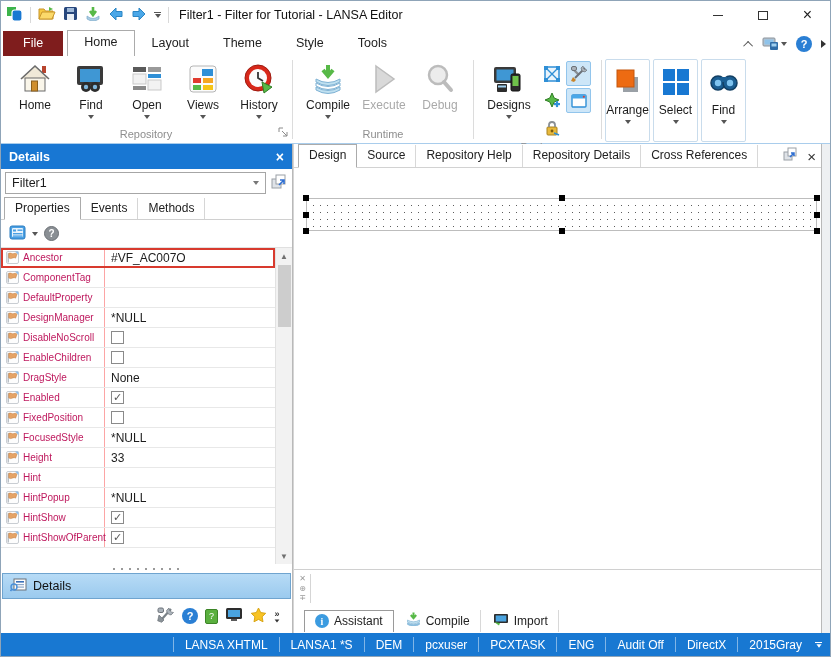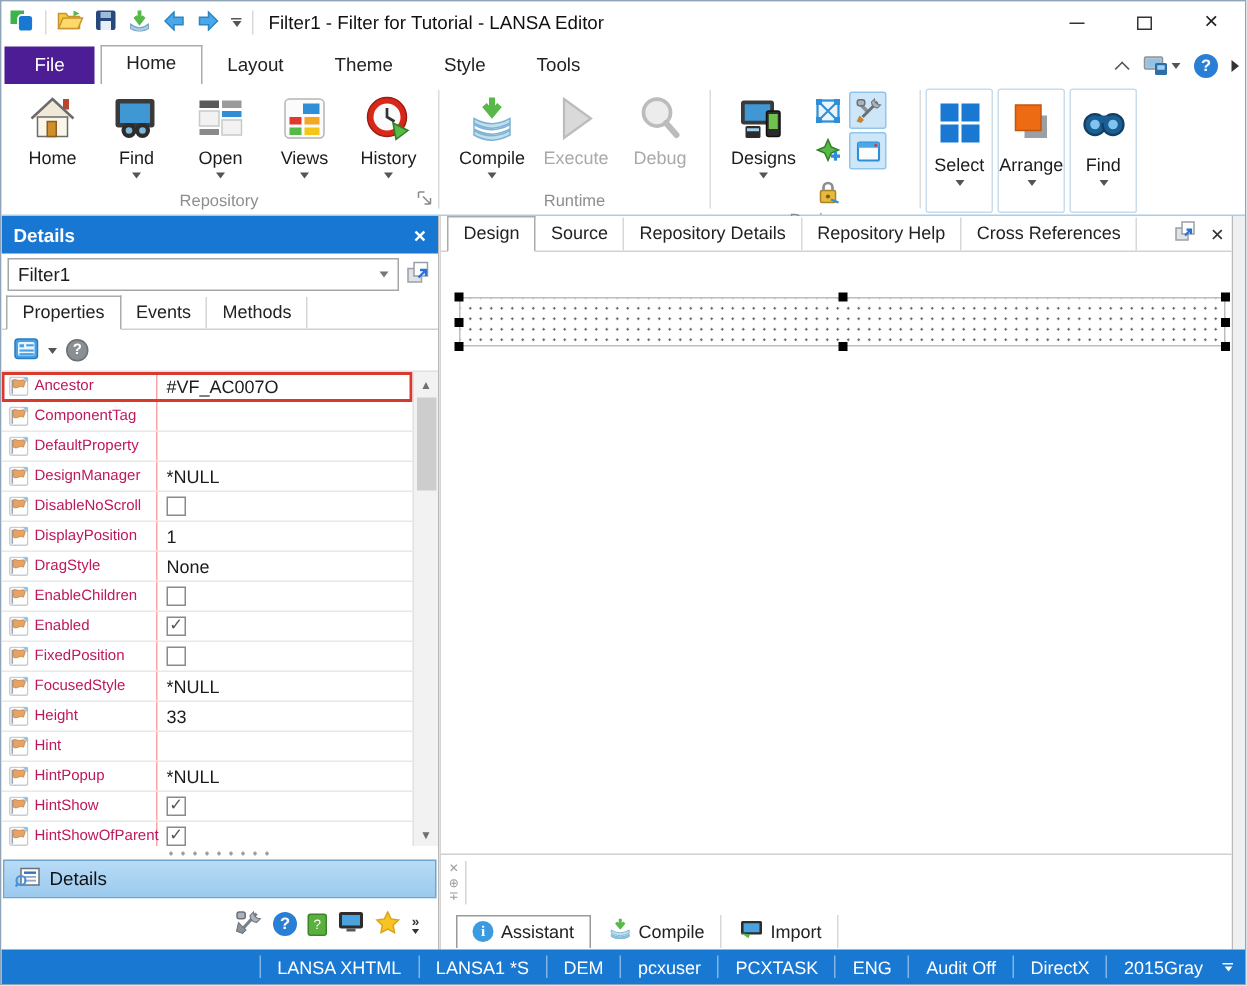--- a/index.html
+++ b/index.html
@@ -18,21 +18,21 @@
   .wcontrols { margin-left:auto; display:flex; height:100%; }
   .wbtn { width: 45px; height: 100%; display:flex; align-items:center; justify-content:center; color:#222; }
   .wline { width:10px; height:1px; background:#333; display:block; }
   .wbox { width:10px; height:9px; border:1px solid #333; display:block; }
   .wclose { font-size:16px; line-height:1; font-weight:400; }
 
   
   .menubar { height: 27px; display:flex; align-items:flex-end; background:#fff; flex: none; position:relative; }
   .mtabs { display:flex; height:100%; align-items:flex-end; padding-left:2px; }
   .mtab { padding: 5px 17px 6px; font-size:12.5px; color:#222; cursor:default; }
-  .mtab.file { background:#4c1d95; color:#fff; padding: 5px 20px 6px; margin-right: 4px; height:25px; display:flex; align-items:center; }
+  .mtab.file { background:#7f1d1d; color:#fff; padding: 5px 20px 6px; margin-right: 4px; height:25px; display:flex; align-items:center; }
   .mtab.active { border:1px solid #ababab; border-bottom:none; background:#fff; padding:4px 16px 7px; }
   .mb-right { position:absolute; right:4px; bottom:4px; display:flex; align-items:center; gap:9px; }
   .chev-up { width:7px; height:7px; border-top:1.2px solid #555; border-left:1.2px solid #555; transform:rotate(45deg) translateY(2px); }
   .help-circle { width:16px; height:16px; border-radius:50%; background:#2a7fd4; color:#fff; font-size:11px; font-weight:bold; display:flex; align-items:center; justify-content:center; }
   .tri-r { width:0; height:0; border-top:4px solid transparent; border-bottom:4px solid transparent; border-left:5px solid #333; }
 
   
   .ribbon { height: 88px; display:flex; background:#fff; border-bottom:1px solid #a9cdec; flex:none; padding-top:2px; }
   .rgroup { display:flex; flex-direction:column; position:relative; }
   .rbuttons { display:flex; align-items:flex-start; flex:1; padding:1px 4px 0 6px; }
@@ -311,21 +311,21 @@
         </div>
       </div>
       <div class="rgroup-footer">
           <span class="rgroup-label">Runtime</span>
         </div>
     </div>
 
     <div class="rsep"></div>
 
     <div class="rgroup">
-      <div class="rbuttons" style="padding-right:16px;">
+      <div class="rbuttons" style="padding-right:4px;">
         <div class="rbtn">
           <span class="ricon">
               <svg width="34" height="34" viewBox="0 0 34 34">
                 <rect x="2" y="5" width="22" height="16" rx="2" fill="#3a3a3a"></rect>
                 <rect x="4.5" y="7.5" width="17" height="11" fill="#3f97d4"></rect>
                 <rect x="5" y="22" width="10" height="8" rx="1" fill="#2c2c2c"></rect>
                 <rect x="6" y="23.5" width="8" height="2" fill="#9fd0f0"></rect>
                 <rect x="19" y="12" width="9" height="17" rx="1.5" fill="#2c2c2c" stroke="#111"></rect>
                 <rect x="20.5" y="14" width="6" height="10" fill="#6fc24a"></rect>
               </svg>
@@ -378,40 +378,40 @@
         </div>
       </div>
       <div class="rgroup-footer">
           <span class="rgroup-label">Design</span>
         </div>
     </div>
 
     <div class="rsep"></div>
 
     <div class="tallwrap">
+      <div class="tallbtn">
+        <span class="ricon">
+            <svg width="30" height="30" viewBox="0 0 30 30">
+              <rect x="10" y="10" width="15" height="15" fill="#9aa0a6"></rect>
+              <rect x="4" y="3" width="17" height="17" fill="#ed6b12" stroke="#c4560c"></rect>
+            </svg>
+          </span>
+        <span class="rlabel">Arrange</span>
+        <span class="rcaret"></span>
+      </div>
       <div class="tallbtn">
         <span class="ricon">
             <svg width="30" height="30" viewBox="0 0 30 30">
               <rect x="2" y="2" width="12" height="12" fill="#1878d2"></rect>
               <rect x="16" y="2" width="12" height="12" fill="#1878d2"></rect>
               <rect x="2" y="16" width="12" height="12" fill="#1878d2"></rect>
               <rect x="16" y="16" width="12" height="12" fill="#1878d2"></rect>
             </svg>
           </span>
         <span class="rlabel">Select</span>
-        <span class="rcaret"></span>
-      </div>
-      <div class="tallbtn">
-        <span class="ricon">
-            <svg width="30" height="30" viewBox="0 0 30 30">
-              <rect x="10" y="10" width="15" height="15" fill="#9aa0a6"></rect>
-              <rect x="4" y="3" width="17" height="17" fill="#ed6b12" stroke="#c4560c"></rect>
-            </svg>
-          </span>
-        <span class="rlabel">Arrange</span>
         <span class="rcaret"></span>
       </div>
       <div class="tallbtn">
         <span class="ricon">
             <svg width="30" height="30" viewBox="0 0 30 30">
               <circle cx="9" cy="16" r="7" fill="#1b5e92" stroke="#123f63" stroke-width="1.5"></circle>
               <circle cx="21" cy="16" r="7" fill="#1b5e92" stroke="#123f63" stroke-width="1.5"></circle>
               <circle cx="9" cy="16" r="3.2" fill="#7fc4f0"></circle>
               <circle cx="21" cy="16" r="3.2" fill="#7fc4f0"></circle>
               <rect x="12" y="10" width="6" height="5" fill="#1b5e92"></rect>
@@ -524,48 +524,36 @@
             </div>
             <div class="prow">
               <span class="pflag">
                 <svg width="13" height="13" viewBox="0 0 13 13">
                   <rect x="0.5" y="0.5" width="12" height="12" rx="1.5" fill="#fdfdfd" stroke="#c9cdd2"></rect>
                   <path d="M9 0.5 L12.5 0.5 L12.5 4 Z" fill="#8fc0ea"></path>
                   <path d="M2.2 11.5 V2.2" stroke="#9aa2ab" stroke-width="1"></path>
                   <path d="M2.7 2.4 C4.7 1.2 5.7 3.4 8 2.5 C9.6 1.9 10.6 2.5 11 3.2 L9.6 7.2 C8.8 6.4 7.4 6.6 5.8 7.3 C4.5 7.9 3.3 7.5 2.7 6.8 Z" fill="#e5a366" stroke="#c07f42" stroke-width="0.5"></path>
                 </svg>
               </span>
-              <span class="pname">DisplayPosition</span>
-              <span class="pval">1</span>
-            </div>
-            <div class="prow">
-              <span class="pflag">
-                <svg width="13" height="13" viewBox="0 0 13 13">
-                  <rect x="0.5" y="0.5" width="12" height="12" rx="1.5" fill="#fdfdfd" stroke="#c9cdd2"></rect>
-                  <path d="M9 0.5 L12.5 0.5 L12.5 4 Z" fill="#8fc0ea"></path>
-                  <path d="M2.2 11.5 V2.2" stroke="#9aa2ab" stroke-width="1"></path>
-                  <path d="M2.7 2.4 C4.7 1.2 5.7 3.4 8 2.5 C9.6 1.9 10.6 2.5 11 3.2 L9.6 7.2 C8.8 6.4 7.4 6.6 5.8 7.3 C4.5 7.9 3.3 7.5 2.7 6.8 Z" fill="#e5a366" stroke="#c07f42" stroke-width="0.5"></path>
-                </svg>
-              </span>
-              <span class="pname">DragStyle</span>
-              <span class="pval">None</span>
-            </div>
-            <div class="prow">
-              <span class="pflag">
-                <svg width="13" height="13" viewBox="0 0 13 13">
-                  <rect x="0.5" y="0.5" width="12" height="12" rx="1.5" fill="#fdfdfd" stroke="#c9cdd2"></rect>
-                  <path d="M9 0.5 L12.5 0.5 L12.5 4 Z" fill="#8fc0ea"></path>
-                  <path d="M2.2 11.5 V2.2" stroke="#9aa2ab" stroke-width="1"></path>
-                  <path d="M2.7 2.4 C4.7 1.2 5.7 3.4 8 2.5 C9.6 1.9 10.6 2.5 11 3.2 L9.6 7.2 C8.8 6.4 7.4 6.6 5.8 7.3 C4.5 7.9 3.3 7.5 2.7 6.8 Z" fill="#e5a366" stroke="#c07f42" stroke-width="0.5"></path>
-                </svg>
-              </span>
               <span class="pname">EnableChildren</span>
               <span class="pval">
                 <span class="cbx"></span>
               </span>
+            </div>
+            <div class="prow">
+              <span class="pflag">
+                <svg width="13" height="13" viewBox="0 0 13 13">
+                  <rect x="0.5" y="0.5" width="12" height="12" rx="1.5" fill="#fdfdfd" stroke="#c9cdd2"></rect>
+                  <path d="M9 0.5 L12.5 0.5 L12.5 4 Z" fill="#8fc0ea"></path>
+                  <path d="M2.2 11.5 V2.2" stroke="#9aa2ab" stroke-width="1"></path>
+                  <path d="M2.7 2.4 C4.7 1.2 5.7 3.4 8 2.5 C9.6 1.9 10.6 2.5 11 3.2 L9.6 7.2 C8.8 6.4 7.4 6.6 5.8 7.3 C4.5 7.9 3.3 7.5 2.7 6.8 Z" fill="#e5a366" stroke="#c07f42" stroke-width="0.5"></path>
+                </svg>
+              </span>
+              <span class="pname">DragStyle</span>
+              <span class="pval">None</span>
             </div>
             <div class="prow">
               <span class="pflag">
                 <svg width="13" height="13" viewBox="0 0 13 13">
                   <rect x="0.5" y="0.5" width="12" height="12" rx="1.5" fill="#fdfdfd" stroke="#c9cdd2"></rect>
                   <path d="M9 0.5 L12.5 0.5 L12.5 4 Z" fill="#8fc0ea"></path>
                   <path d="M2.2 11.5 V2.2" stroke="#9aa2ab" stroke-width="1"></path>
                   <path d="M2.7 2.4 C4.7 1.2 5.7 3.4 8 2.5 C9.6 1.9 10.6 2.5 11 3.2 L9.6 7.2 C8.8 6.4 7.4 6.6 5.8 7.3 C4.5 7.9 3.3 7.5 2.7 6.8 Z" fill="#e5a366" stroke="#c07f42" stroke-width="0.5"></path>
                 </svg>
               </span>
@@ -708,22 +696,22 @@
             <span class="tri-d"></span>
           </span>
       </div>
     </div>
 
     <div class="right-panel">
       <div class="dtabs">
         <div style="display:flex;align-items:flex-end;height:100%;">
             <div class="dtab active">Design</div>
             <div class="dtab">Source</div>
+            <div class="dtab">Repository Help</div>
             <div class="dtab">Repository Details</div>
-            <div class="dtab">Repository Help</div>
             <div class="dtab">Cross References</div>
           </div>
         <div class="dtabs-right">
           <span><svg width="17" height="15" viewBox="0 0 17 15">
                 <rect x="2" y="5" width="8" height="8" fill="#dfe3e8" stroke="#9aa0a6"></rect>
                 <rect x="6" y="1" width="8" height="8" fill="#fff" stroke="#9aa0a6"></rect>
                 <path d="M8 10 l4-4 M12 9 V6 h-3" stroke="#2f6fd2" stroke-width="1.5" fill="none"></path>
               </svg></span>
           <span class="dclose">×</span>
         </div>

